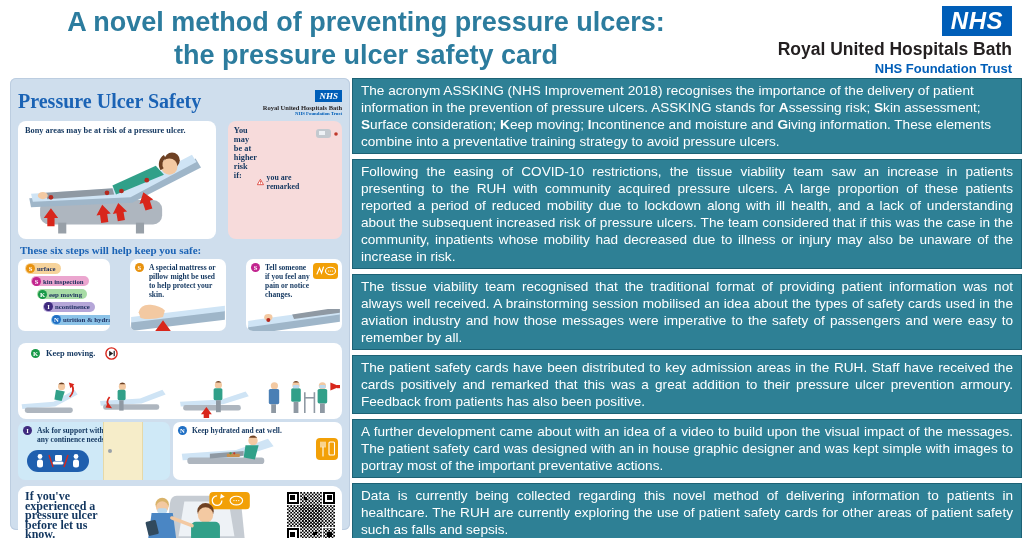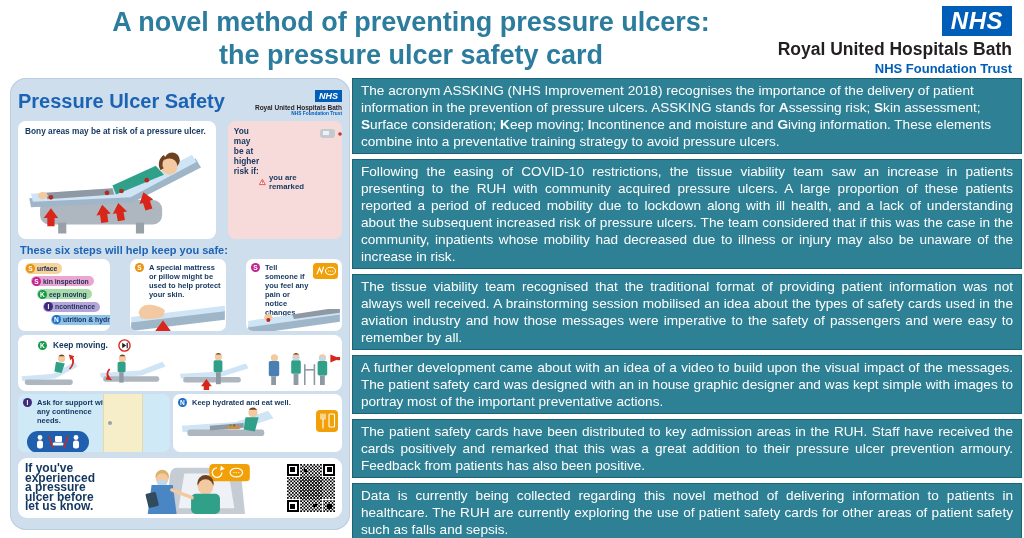--- a/index.html
+++ b/index.html
@@ -1,30 +1,30 @@
 <!DOCTYPE html>
 <html><head>
 <meta charset="utf-8">
 <style>
   html,body{margin:0;padding:0;background:#ffffff;}
   .page{position:relative;width:1024px;height:538px;background:#ffffff;overflow:hidden;
         font-family:"Liberation Sans",sans-serif;color:#12365f;}
 
   
   .main-title{position:absolute;left:0;top:6px;width:732px;text-align:center;
-              color:#2c7c9e;font-weight:bold;font-size:27px;line-height:33px;margin-left:45px;}
+              color:#2c7c9e;font-weight:bold;font-size:27px;line-height:33px;}
   .brand{position:absolute;right:12px;top:6px;text-align:right;}
   .nhs-box{display:inline-block;background:#005EB8;color:#fff;font-style:italic;font-weight:bold;
            font-size:24px;line-height:30px;padding:0 9px;letter-spacing:.5px;}
   .trust{font-size:17.5px;font-weight:bold;color:#231f20;margin-top:3px;}
   .trust-sub{font-size:13px;font-weight:bold;color:#005EB8;margin-top:1px;}
 
   
   .card{position:absolute;left:10px;top:78px;width:340px;height:452px;background:#cfdeed;
-        border-radius:16px;box-sizing:border-box;padding:7px 8px;box-shadow:0 0 0 1px #bccde0 inset;}
+        border-radius:6px;box-sizing:border-box;padding:7px 8px;box-shadow:0 0 0 1px #bccde0 inset;font-family:Liberation Serif, serif;}
   .card-head{display:flex;justify-content:space-between;align-items:flex-start;height:34px;}
   .card-title{color:#1b63b5;font-weight:bold;font-size:20px;line-height:24px;padding-top:4px;}
   .mini-brand{text-align:right;}
   .nhs-box.small{font-size:9px;line-height:12px;padding:0 4px;letter-spacing:0;}
   .mini-trust{font-size:6.5px;font-weight:bold;color:#231f20;margin-top:1px;}
   .mini-sub{font-size:4.8px;font-weight:bold;color:#005EB8;}
 
   .panel{background:#fff;border-radius:8px;box-sizing:border-box;}
   .row1{display:flex;gap:12px;height:118px;margin-top:2px;}
   .bony{flex:1.8;position:relative;padding:5px 7px;overflow:hidden;}
@@ -48,21 +48,21 @@
   .p0{background:#f6d39b;margin-left:2px;}  .b0{background:#e8920e;}
   .p1{background:#eba6cf;margin-left:8px;}  .b1{background:#c2258f;}
   .p2{background:#a8dca6;margin-left:14px;} .b2{background:#199a49;}
   .p3{background:#b5a6d8;margin-left:20px;} .b3{background:#3f2b7e;}
   .p4{background:#8cc3e8;margin-left:28px;} .b4{background:#1f6fc4;}
   .step-head{display:flex;gap:3px;align-items:flex-start;}
   .step-txt{font-size:7.5px;line-height:9px;color:#12365f;font-weight:bold;}
   .cellStep svg.scene{position:absolute;left:0;right:0;bottom:0;width:100%;}
   .orange-ic{position:absolute;right:4px;top:4px;}
 
-  .rowB{height:56px;margin-top:4px;padding:4px 20px;}
+  .rowB{height:76px;margin-top:12px;padding:4px 13px;}
   .rowB-head{display:flex;align-items:center;gap:4px;}
   .rowB svg.strip{position:absolute;left:2px;right:2px;bottom:1px;width:calc(100% - 4px);height:42px;}
 
   .rowC{display:flex;gap:3px;height:58px;margin-top:3px;}
   .cellI{flex:1;background:#cfe9f7;border-radius:7px;position:relative;padding:4px 5px;box-sizing:border-box;overflow:hidden;}
   .door{position:absolute;left:56%;top:0;bottom:0;width:25%;background:#f6edc9;border-left:1px solid #e6d9a8;border-right:1px solid #e6d9a8;}
   .door-handle{position:absolute;left:10%;top:46%;width:4px;height:4px;border-radius:50%;background:#9aa1a8;}
   .cellN{flex:1.12;}
 
   .exp{height:60px;margin-top:6px;border-radius:9px;display:flex;align-items:center;gap:5px;padding:5px 7px;}
@@ -426,19 +426,19 @@
             <rect x="16" y="24" width="2" height="2"></rect>
         </g>
       </svg>
     </div>
   </div>
 
   <div class="rcol">
     <div class="tblock first"><span>The acronym ASSKING (NHS Improvement 2018) recognises the importance of the delivery of patient information in the prevention of pressure ulcers.  ASSKING stands for </span><span class="seg-b">A</span><span>ssessing risk; </span><span class="seg-b">S</span><span>kin assessment; </span><span class="seg-b">S</span><span>urface consideration; </span><span class="seg-b">K</span><span>eep moving; </span><span class="seg-b">I</span><span>ncontinence and moisture and </span><span class="seg-b">G</span><span>iving information.  These elements combine into a preventative training strategy to avoid pressure ulcers.</span></div>
     <div class="tblock"><span>Following the easing of COVID-10 restrictions, the tissue viability team saw an increase in patients presenting to the RUH with community acquired pressure ulcers.  A large proportion of these patients reported a period of reduced mobility due to lockdown along with ill health, and a lack of understanding about the subsequent increased risk of pressure ulcers.  The team considered that if this was the case in the community, inpatients whose mobility had decreased due to illness or injury may also be unaware of the increase in risk.</span></div>
     <div class="tblock"><span>The tissue viability team recognised that the traditional format of providing patient information was not always well received.  A brainstorming session mobilised an idea about the types of safety cards used in the aviation industry and how those messages were imperative to the safety of passengers and were easy to remember by all.</span></div>
+    <div class="tblock"><span>The patient safety cards have been distributed to key admission areas in the RUH.  Staff have received the cards positively and remarked that this was a great addition to their pressure ulcer prevention armoury.  Feedback from patients has also been positive.</span></div>
     <div class="tblock"><span>A further development came about with an idea of a video to build upon the visual impact of the messages.  The patient safety card was designed with an in house graphic designer and was kept simple with images to portray most of the important preventative actions.</span></div>
-    <div class="tblock"><span>The patient safety cards have been distributed to key admission areas in the RUH.  Staff have received the cards positively and remarked that this was a great addition to their pressure ulcer prevention armoury.  Feedback from patients has also been positive.</span></div>
     <div class="tblock"><span>Data is currently being collected regarding this novel method of delivering information to patients in healthcare. The RUH are currently exploring the use of patient safety cards for other areas of patient safety such as falls and sepsis.</span></div>
 
   </div>
 
 </div>
 
 </body></html>

